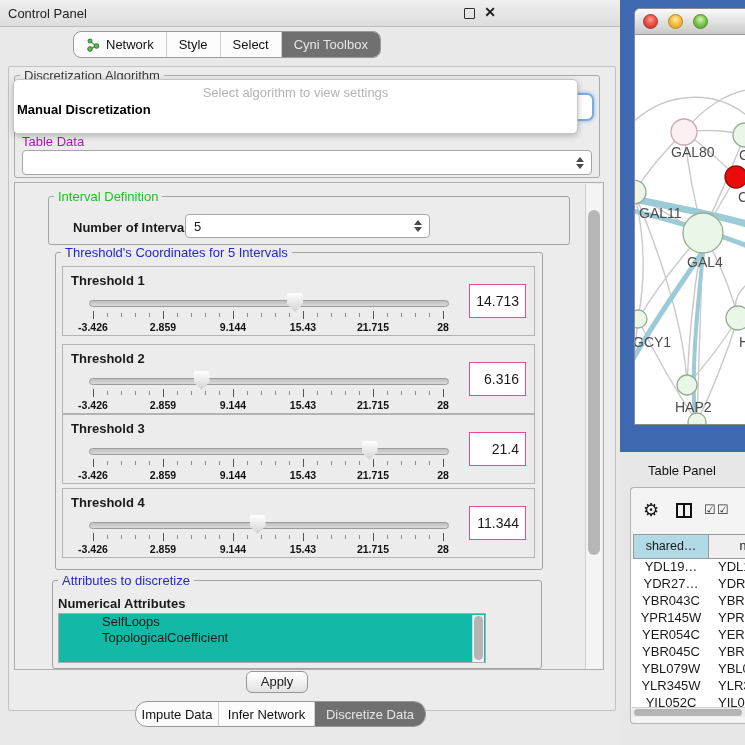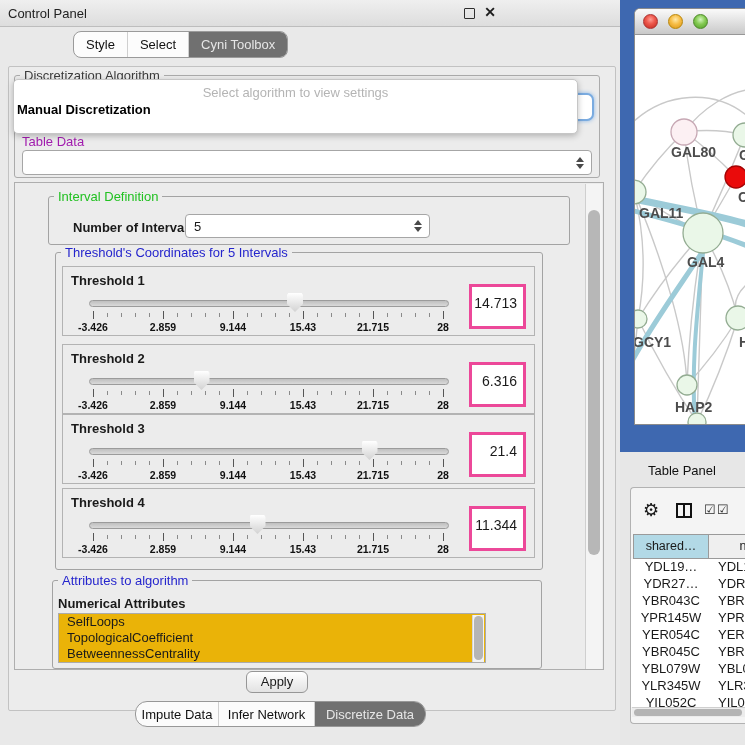--- a/index.html
+++ b/index.html
@@ -54,43 +54,43 @@
   #thrTitle { left:61px; top:246px; color:#2525cd; }
 
   .trow { position:absolute; left:62px; width:473px; height:70px; background:#ececec; border:1px solid #b3b3b3; }
   .trow .tlabel { position:absolute; left:8px; top:6px; font-size:13px; font-weight:bold; }
   .trow .track { position:absolute; left:26px; top:33px; width:360px; height:7px; background:linear-gradient(#bfbfbf,#dadada); border:1px solid #9b9b9b; border-radius:4px; }
   .trow .thumb { position:absolute; top:26px; width:16px; height:19px; background:linear-gradient(#ffffff,#d2d2d2);
                  clip-path:polygon(8% 0,92% 0,100% 10%,100% 58%,50% 100%,0 58%,0 10%); filter:drop-shadow(0 0 0.7px #6f6f6f); }
   .trow .tick { position:absolute; width:1px; background:#8a8a8a; }
   .trow .tick.major { background:#555; }
   .trow .ticklabel { position:absolute; top:54px; font-size:10.5px; font-weight:bold; color:#111; transform:translateX(-50%); white-space:nowrap; }
-  .trow .vbox { position:absolute; left:406px; top:17px; width:57px; height:45px; background:#fff; border:3px solid #ec4899; font-size:14px; text-align:right; line-height:32px; padding-right:6px; }
+  .trow .vbox { position:absolute; left:406px; top:17px; width:57px; height:34px; background:#fff; border:1px solid #ec4899; font-size:14px; text-align:right; line-height:32px; padding-right:6px; }
 
   #attrGroup { left:52px; top:580px; width:490px; height:89px; border:1px solid #a3a3a3; border-radius:3px; }
   #attrTitle { left:58px; top:574px; color:#2525cd; }
   #attrSub { left:58px; top:596px; font-size:13px; font-weight:bold; }
-  #attrList { left:58px; top:613px; width:428px; height:50px; background:#eab308; border:1px solid #ababab; overflow:hidden; }
+  #attrList { left:58px; top:613px; width:428px; height:50px; background:#14b8a6; border:1px solid #ababab; overflow:hidden;padding-left:35px; }
   #attrList .li { font-size:13px; line-height:16px; padding-left:8px; white-space:nowrap; }
   #attrScroll { position:absolute; right:1px; top:1px; width:12px; height:47px; background:#f2f2f2; border-left:1px solid #d5d5d5; }
   #attrScroll .thumb { position:absolute; left:1px; top:1px; width:9px; height:44px; background:#b5b5b5; border-radius:5px; }
 
   #applyBtn { left:246px; top:671px; width:62px; height:22px; background:linear-gradient(#ffffff,#e2e2e2); border:1px solid #969696; border-radius:6px; font-size:13px; text-align:center; line-height:20px; }
 
   #bottomTabs { left:135px; top:701px; height:26px; display:flex; background:#fbfbfb; border:1px solid #979797; border-radius:12px; overflow:hidden; }
 
   
   #blueDesk { left:620px; top:0; width:125px; height:452px; background:#3e68b0; }
   #netWindow { left:634px; top:8px; width:111px; height:417px; background:#ffffff; border:1px solid #8b8b8b; border-right:none; border-radius:6px 0 0 0; overflow:hidden; }
   #netTitlebar { left:0; top:0; width:111px; height:26px; background:linear-gradient(#fafafa,#c9c9c9); border-bottom:1px solid #979797; }
   .light { position:absolute; top:5px; width:15px; height:15px; border-radius:50%; }
   .light.red { left:8px; background:radial-gradient(circle at 50% 35%, #ff9d94 0%, #ee5a4e 40%, #c2271c 100%); border:1px solid #a33; }
   .light.yellow { left:33px; background:radial-gradient(circle at 50% 35%, #ffe9a8 0%, #f7bd45 45%, #d89416 100%); border:1px solid #b8860b; }
   .light.green { left:58px; background:radial-gradient(circle at 50% 35%, #d2f5bc 0%, #84ca52 45%, #4f9c27 100%); border:1px solid #4e8a2a; }
-  #netCanvas { left:0; top:26px; width:111px; height:390px;font-weight:bold; }
+  #netCanvas { left:0; top:26px; width:111px; height:390px; }
   .nodelabel { position:absolute; font-size:14px; color:#4c4c4c; white-space:nowrap; }
 
   #tpBar { left:620px; top:452px; width:125px; height:293px; background:#e7e7e7; }
   #tpTitle { left:28px; top:11px; font-size:13px; color:#111; }
   #tableBox { left:630px; top:487px; width:115px; height:237px; background:#f4f4f4; border:1px solid #b2b2b2; border-right:none; border-radius:4px 0 0 4px; overflow:hidden; }
   #tbToolbar { left:0; top:0; width:115px; height:46px; }
   #gearIcon { left:12px; top:13px; font-size:18px; line-height:18px; color:#1a1a1a; }
   #colsIcon { left:45px; top:15px; width:16px; height:15px; border:2px solid #111; }
   #colsIcon:before { content:""; position:absolute; left:5px; top:0; width:2px; height:11px; background:#111; }
   .chk { position:absolute; top:14px; font-size:13px; color:#2a2a2a; }
@@ -109,20 +109,30 @@
 </head>
 <body>
 
 <div class="abs" id="titlebar">
   <span class="abs title">Control Panel</span>
   <span class="abs" id="float-btn"></span>
   <span class="abs" id="close-btn">✕</span>
 </div>
 
 <div class="abs" id="topTabs">
+  <div class="seg">
+    <svg class="nicon" viewBox="0 0 14 14">
+      <line x1="4" y1="3" x2="10" y2="8" stroke="#4ca64c" stroke-width="1.4"></line>
+      <line x1="4" y1="11" x2="10" y2="8" stroke="#4ca64c" stroke-width="1.4"></line>
+      <circle cx="4" cy="3" r="2" fill="#5cb85c" stroke="#2f7a2f"></circle>
+      <circle cx="4" cy="11" r="2.3" fill="#5cb85c" stroke="#2f7a2f"></circle>
+      <circle cx="10.5" cy="8" r="2.3" fill="#5cb85c" stroke="#2f7a2f"></circle>
+    </svg>
+    <span>Network</span>
+  </div>
   <div class="seg">
       <span>Style</span>
     </div>
   <div class="seg">
       <span>Select</span>
     </div>
   <div class="seg sel">
       <span>Cyni Toolbox</span>
     </div>
 </div>
@@ -302,26 +312,25 @@
     <span class="ticklabel" style="left:100px">2.859</span>
     <span class="ticklabel" style="left:170px">9.144</span>
     <span class="ticklabel" style="left:240px">15.43</span>
     <span class="ticklabel" style="left:310px">21.715</span>
     <span class="ticklabel" style="left:380px">28</span>
     <span class="thumb" style="left:186.5px"></span>
     <span class="vbox">11.344</span>
   </div>
 
 <div class="abs" id="attrGroup"></div>
-<span class="abs grouptitle" id="attrTitle">Attributes to algorithm</span>
+<span class="abs grouptitle" id="attrTitle">Attributes to discretize</span>
 <span class="abs" id="attrSub">Numerical Attributes</span>
 <div class="abs" id="attrList">
   <div class="li">SelfLoops</div>
   <div class="li">TopologicalCoefficient</div>
-  <div class="li">BetweennessCentrality</div>
   <div id="attrScroll">
       <div class="thumb"></div>
     </div>
 </div>
 
 <div class="abs" id="applyBtn">Apply</div>
 
 <div class="abs" id="bottomTabs">
   <div class="seg" style="width:83px;justify-content:center">
       <span>Impute Data</span>

